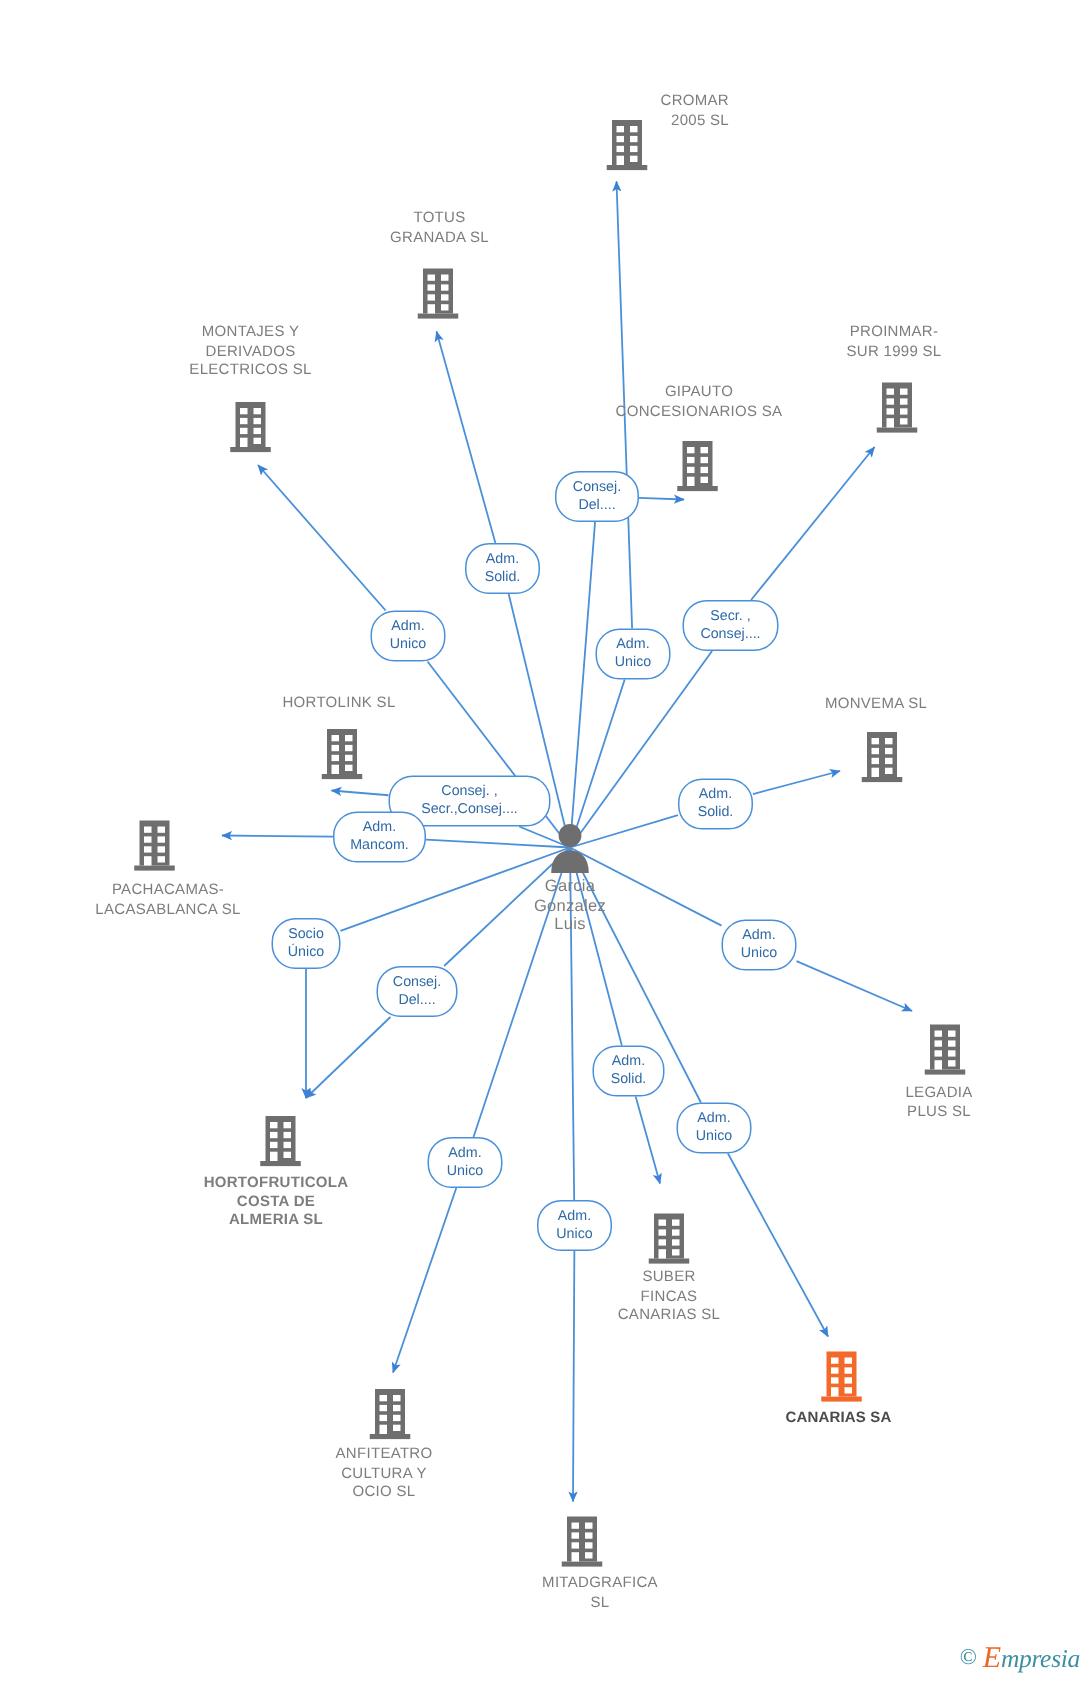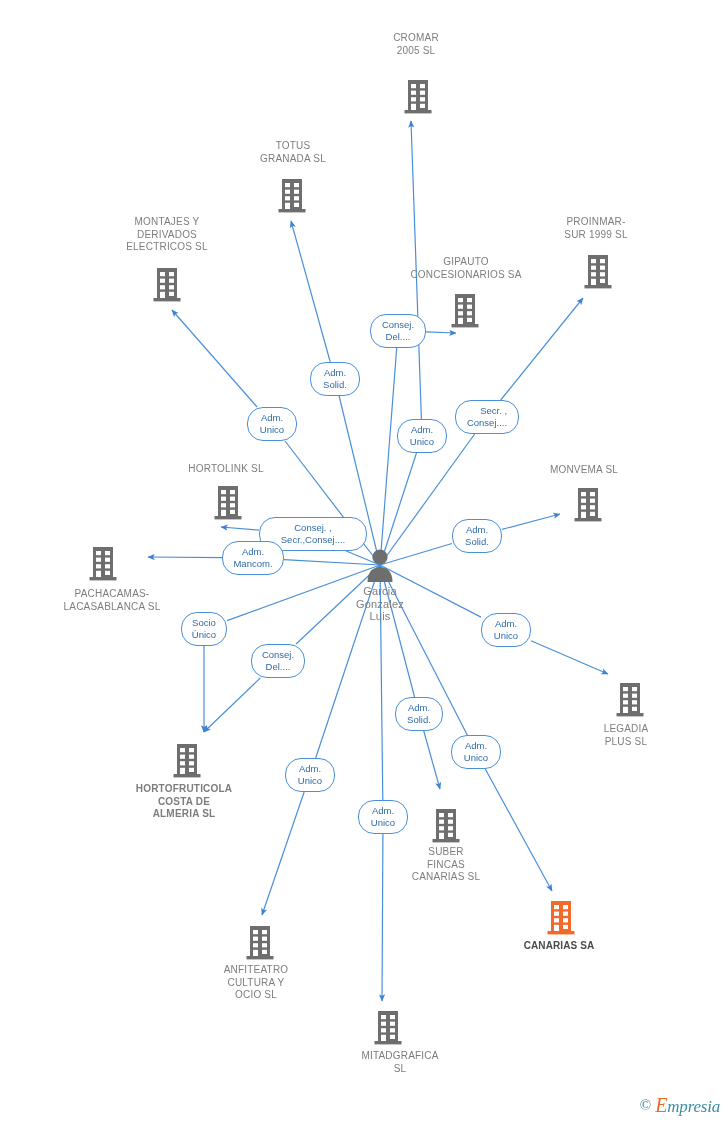--- a/index.html
+++ b/index.html
@@ -156,21 +156,21 @@
           <rect x="1.5" y="31" width="27" height="3.4" fill="#6e6e6e"></rect>
           <rect x="8" y="5" width="5" height="4.2" fill="#ffffff"></rect>
           <rect x="17" y="5" width="5" height="4.2" fill="#ffffff"></rect>
           <rect x="8" y="11.6" width="5" height="4.2" fill="#ffffff"></rect>
           <rect x="17" y="11.6" width="5" height="4.2" fill="#ffffff"></rect>
           <rect x="8" y="18.2" width="5" height="4.2" fill="#ffffff"></rect>
           <rect x="17" y="18.2" width="5" height="4.2" fill="#ffffff"></rect>
           <rect x="8" y="24.8" width="5" height="6.2" fill="#ffffff"></rect>
           <rect x="17" y="24.8" width="5" height="4.2" fill="#ffffff"></rect>
         </svg></div>
-      <div class="node-caption" style="left: 346px; top: 32px; width: 140px;">CROMAR
+      <div class="node-caption" style="left: 346px; top: 62px; width: 140px; text-align: right;">CROMAR
 2005 SL</div>
       <div class="node-icon" style="left: 277px; top: 178px;"><svg width="30" height="36" viewBox="0 0 30 36">
           <rect x="5" y="1" width="20" height="30" fill="#6e6e6e"></rect>
           <rect x="1.5" y="31" width="27" height="3.4" fill="#6e6e6e"></rect>
           <rect x="8" y="5" width="5" height="4.2" fill="#ffffff"></rect>
           <rect x="17" y="5" width="5" height="4.2" fill="#ffffff"></rect>
           <rect x="8" y="11.6" width="5" height="4.2" fill="#ffffff"></rect>
           <rect x="17" y="11.6" width="5" height="4.2" fill="#ffffff"></rect>
           <rect x="8" y="18.2" width="5" height="4.2" fill="#ffffff"></rect>
           <rect x="17" y="18.2" width="5" height="4.2" fill="#ffffff"></rect>
@@ -351,21 +351,21 @@
     </div>
   <div id="label-layer">
       <div class="edge-label" style="left: 370px; top: 314px; width: 56px; height: 34px;">Consej.
 Del....</div>
       <div class="edge-label" style="left: 310px; top: 362px; width: 50px; height: 34px;">Adm.
 Solid.</div>
       <div class="edge-label" style="left: 247px; top: 407px; width: 50px; height: 34px;">Adm.
 Unico</div>
       <div class="edge-label" style="left: 397px; top: 419px; width: 50px; height: 34px;">Adm.
 Unico</div>
-      <div class="edge-label" style="left: 455px; top: 400px; width: 64px; height: 34px; text-align: right;">Secr. ,
+      <div class="edge-label" style="left: 455px; top: 400px; width: 64px; height: 34px;">Secr. ,
 Consej....</div>
       <div class="edge-label" style="left: 452px; top: 519px; width: 50px; height: 34px;">Adm.
 Solid.</div>
       <div class="edge-label" style="left: 259px; top: 517px; width: 108px; height: 34px;">Consej. ,
 Secr.,Consej....</div>
       <div class="edge-label" style="left: 222px; top: 541px; width: 62px; height: 34px;">Adm.
 Mancom.</div>
       <div class="edge-label" style="left: 481px; top: 613px; width: 50px; height: 34px;">Adm.
 Unico</div>
       <div class="edge-label" style="left: 181px; top: 612px; width: 46px; height: 34px;">Socio

